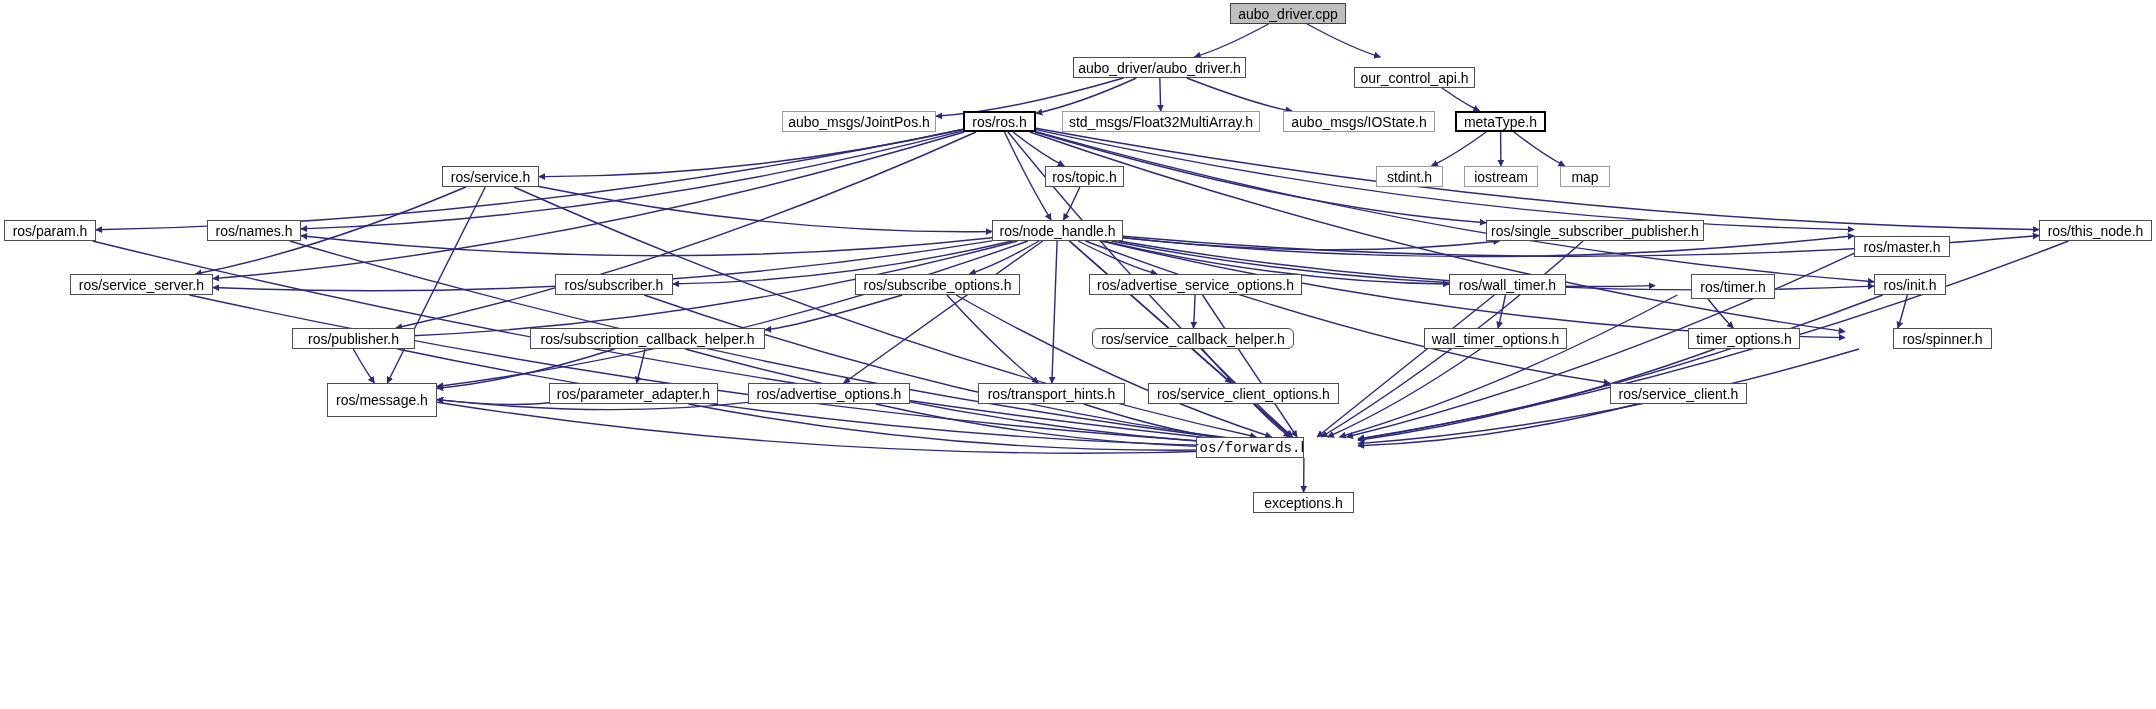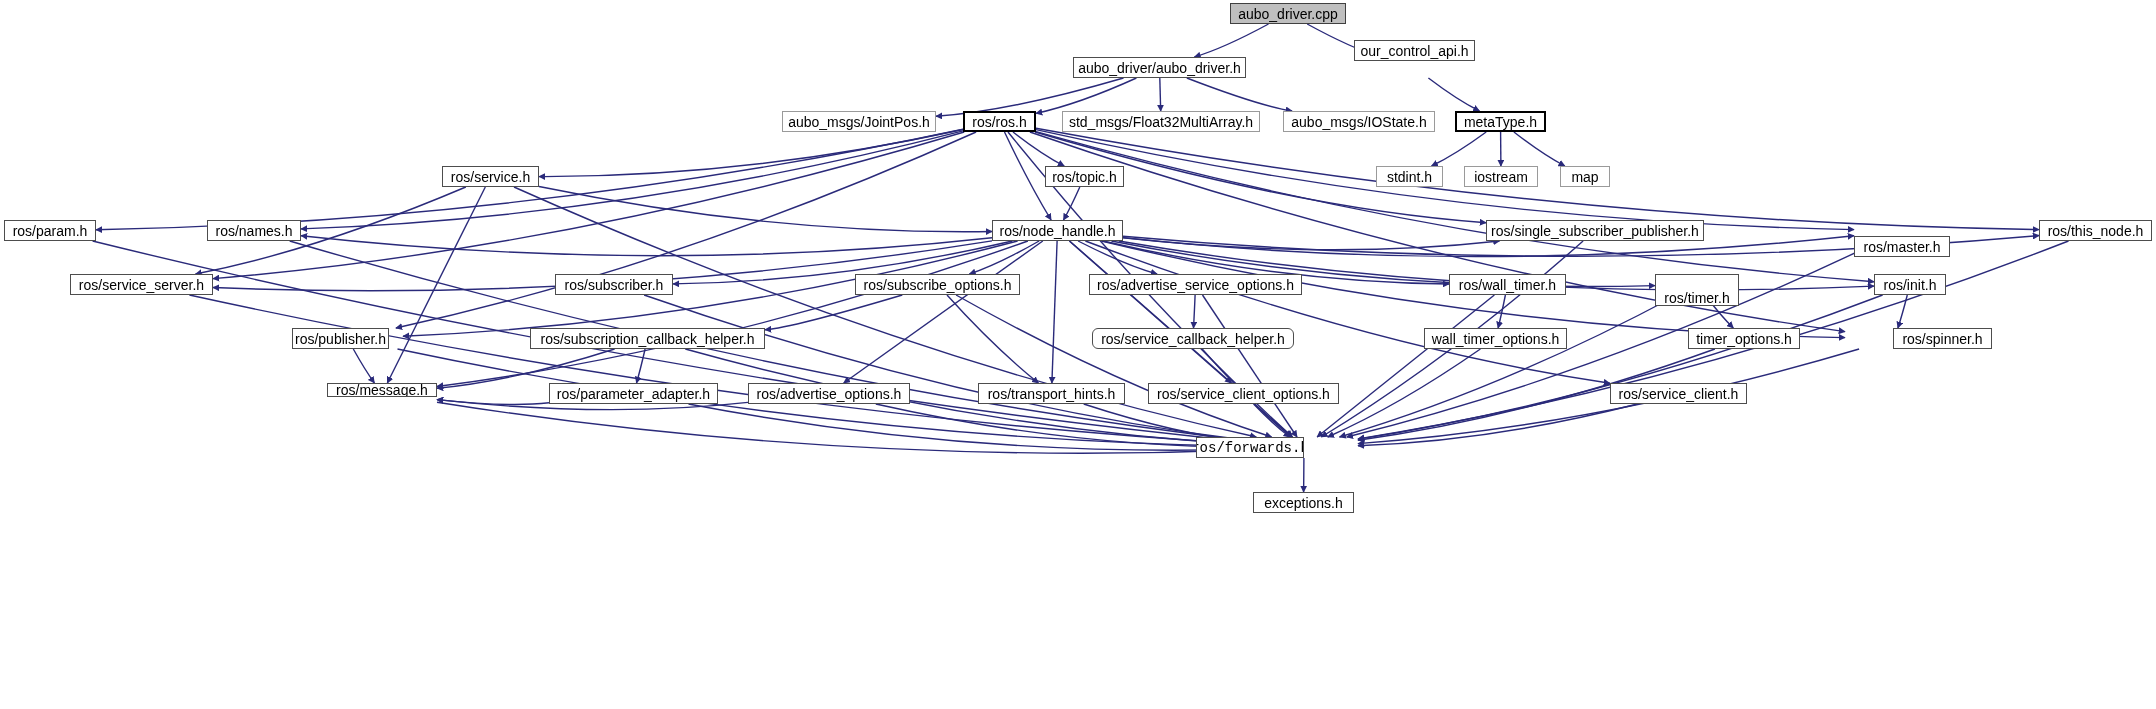--- a/index.html
+++ b/index.html
@@ -111,21 +111,21 @@
         <path d="M 1303.9 458.0 Q 1303.8 478.0 1303.6 492.0" marker-end="url(#arrow)"></path>
       </g>
   </svg>
   <div id="node-layer">
       <div class="node root" style="left: 1230px; top: 3px; width: 116px; height: 21px;">
         <span class="lbl">aubo_driver.cpp</span>
       </div>
       <div class="node normal" style="left: 1073px; top: 57px; width: 173px; height: 21px;">
         <span class="lbl">aubo_driver/aubo_driver.h</span>
       </div>
-      <div class="node normal" style="left: 1354px; top: 40px; width: 121px; height: 21px;">
+      <div class="node normal" style="left: 1354px; top: 67px; width: 121px; height: 21px;">
         <span class="lbl">our_control_api.h</span>
       </div>
       <div class="node thin" style="left: 782px; top: 111px; width: 154px; height: 21px;">
         <span class="lbl">aubo_msgs/JointPos.h</span>
       </div>
       <div class="node bold" style="left: 963px; top: 111px; width: 73px; height: 21px;">
         <span class="lbl">ros/ros.h</span>
       </div>
       <div class="node thin" style="left: 1062px; top: 111px; width: 198px; height: 21px;">
         <span class="lbl">std_msgs/Float32MultiArray.h</span>
@@ -177,45 +177,45 @@
       </div>
       <div class="node normal" style="left: 855px; top: 274px; width: 165px; height: 21px;">
         <span class="lbl">ros/subscribe_options.h</span>
       </div>
       <div class="node normal" style="left: 1089px; top: 274px; width: 213px; height: 21px;">
         <span class="lbl">ros/advertise_service_options.h</span>
       </div>
       <div class="node normal" style="left: 1449px; top: 274px; width: 117px; height: 21px;">
         <span class="lbl">ros/wall_timer.h</span>
       </div>
-      <div class="node normal" style="left: 1655px; top: 274px; width: 84px; height: 32px; align-items: flex-end;">
+      <div class="node normal" style="left: 1691px; top: 274px; width: 84px; height: 25px;">
         <span class="lbl">ros/timer.h</span>
       </div>
       <div class="node normal" style="left: 1874px; top: 274px; width: 72px; height: 21px;">
         <span class="lbl">ros/init.h</span>
       </div>
-      <div class="node normal" style="left: 292px; top: 328px; width: 97px; height: 21px;">
+      <div class="node normal" style="left: 292px; top: 328px; width: 123px; height: 21px;">
         <span class="lbl">ros/publisher.h</span>
       </div>
       <div class="node normal" style="left: 530px; top: 328px; width: 235px; height: 21px;">
         <span class="lbl">ros/subscription_callback_helper.h</span>
       </div>
       <div class="node normal" style="left: 1092px; top: 328px; width: 202px; height: 21px; border-radius: 6px;">
         <span class="lbl">ros/service_callback_helper.h</span>
       </div>
       <div class="node normal" style="left: 1424px; top: 328px; width: 143px; height: 21px;">
         <span class="lbl">wall_timer_options.h</span>
       </div>
       <div class="node normal" style="left: 1688px; top: 328px; width: 112px; height: 21px;">
         <span class="lbl">timer_options.h</span>
       </div>
       <div class="node normal" style="left: 1845px; top: 328px; width: 99px; height: 21px; margin-left: 48px;">
         <span class="lbl">ros/spinner.h</span>
       </div>
-      <div class="node normal" style="left: 327px; top: 383px; width: 110px; height: 14px;">
+      <div class="node normal" style="left: 327px; top: 383px; width: 110px; height: 34px;">
         <span class="lbl">ros/message.h</span>
       </div>
       <div class="node normal" style="left: 549px; top: 383px; width: 169px; height: 21px;">
         <span class="lbl">ros/parameter_adapter.h</span>
       </div>
       <div class="node normal" style="left: 748px; top: 383px; width: 162px; height: 21px;">
         <span class="lbl">ros/advertise_options.h</span>
       </div>
       <div class="node normal" style="left: 978px; top: 383px; width: 147px; height: 21px;">
         <span class="lbl">ros/transport_hints.h</span>

